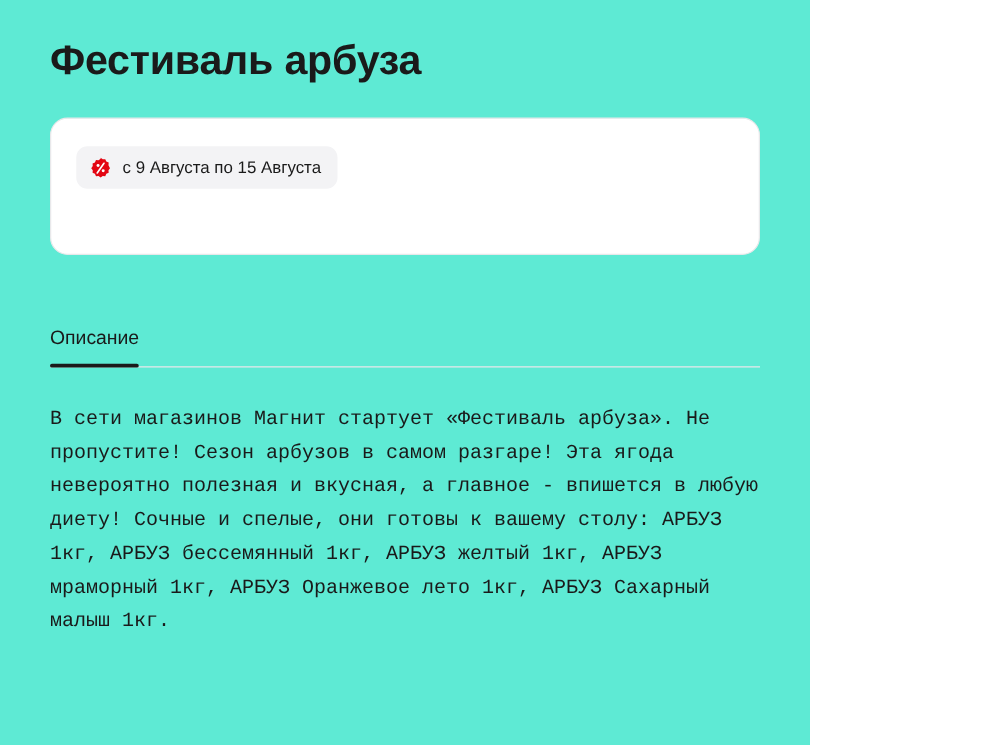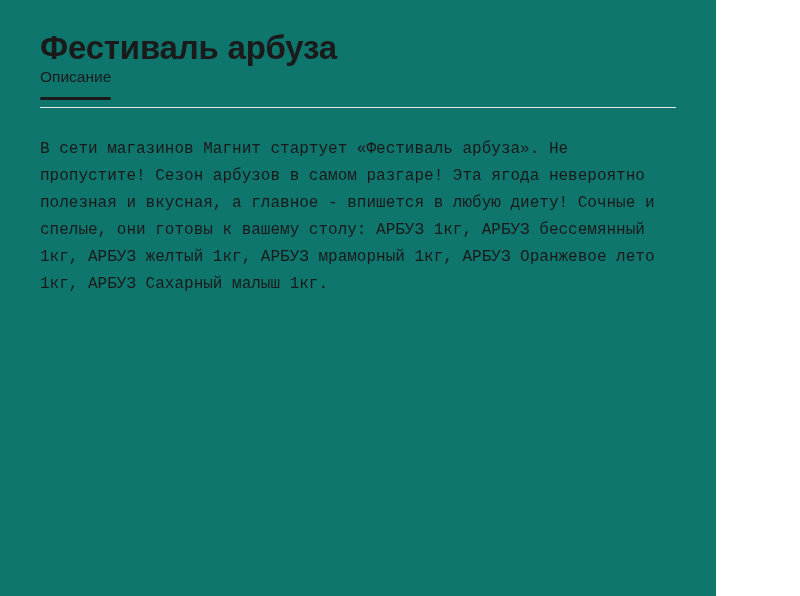--- a/index.html
+++ b/index.html
@@ -7,23 +7,23 @@
     margin: 0;
     padding: 0;
     width: 800px;
     height: 596px;
     background: #ffffff;
     font-family: "Liberation Sans", sans-serif;
     -webkit-font-smoothing: antialiased;
   }
   .page {
     position: relative;
-    width: 716px;
+    width: 648px;
     height: 596px;
-    background: #0f766e;
+    background: #5eead4;
     overflow: hidden;
   }
   .content {
     padding: 0 40px;
   }
   .page-title {
     font-size: 33px;
     line-height: 40px;
     font-weight: 700;
     color: #1a1a1a;
@@ -56,24 +56,25 @@
     flex: 0 0 19px;
     display: block;
   }
   .chip-text {
     font-size: 13.5px;
     line-height: 16px;
     color: #1a1a1a;
     white-space: nowrap;
   }
   .tabs {
+    margin-top: 50px;
     position: relative;
     border-bottom: 1px solid #e8e8ea;
     display: flex;
-    align-items: flex-start;
+    align-items: flex-end;
     height: 40px;
   }
   .tab {
     font-size: 15.5px;
     line-height: 18px;
     color: #1a1a1a;
     padding: 0 0 13px 0;
     margin: 0;
     cursor: pointer;
     position: relative;
@@ -107,20 +108,33 @@
   }
 </style>
 </head>
 <body>
 
 <div class="page">
   <div class="content">
 
     <h1 class="page-title">Фестиваль арбуза</h1>
 
+    <div class="promo-card">
+      <div class="date-chip">
+        <span class="chip-icon">
+          <svg viewBox="0 0 24 24" width="19" height="19" aria-hidden="true">
+            <path fill="#e30613" d="M12 1.6l2.1 1.55 2.6-.2 1.05 2.39 2.39 1.05-.2 2.6L21.5 12l-1.56 2.1.2 2.6-2.39 1.05-1.05 2.39-2.6-.2L12 21.5l-2.1-1.56-2.6.2-1.05-2.39-2.39-1.05.2-2.6L2.5 12l1.56-2.1-.2-2.6 2.39-1.05L7.3 3.86l2.6.2L12 2.5z"></path>
+            <circle cx="9.4" cy="9.4" r="1.5" fill="#ffffff"></circle>
+            <circle cx="14.6" cy="14.6" r="1.5" fill="#ffffff"></circle>
+            <rect x="11.1" y="5.2" width="1.7" height="13.6" rx="0.85" fill="#ffffff" transform="rotate(35 12 12)"></rect>
+          </svg>
+        </span>
+        <span class="chip-text">с 9 Августа по 15 Августа</span>
+      </div>
+    </div>
 
     <div class="tabs">
       <div class="tab active">Описание</div>
     </div>
 
     <div class="description">В сети магазинов Магнит стартует «Фестиваль арбуза». Не пропустите! Сезон арбузов в самом разгаре! Эта ягода невероятно полезная и вкусная, а главное - впишется в любую диету! Сочные и спелые, они готовы к вашему столу: АРБУЗ 1кг, АРБУЗ бессемянный 1кг, АРБУЗ желтый 1кг, АРБУЗ мраморный 1кг, АРБУЗ Оранжевое лето 1кг, АРБУЗ Сахарный малыш 1кг.</div>
 
 
   </div>
 </div>

